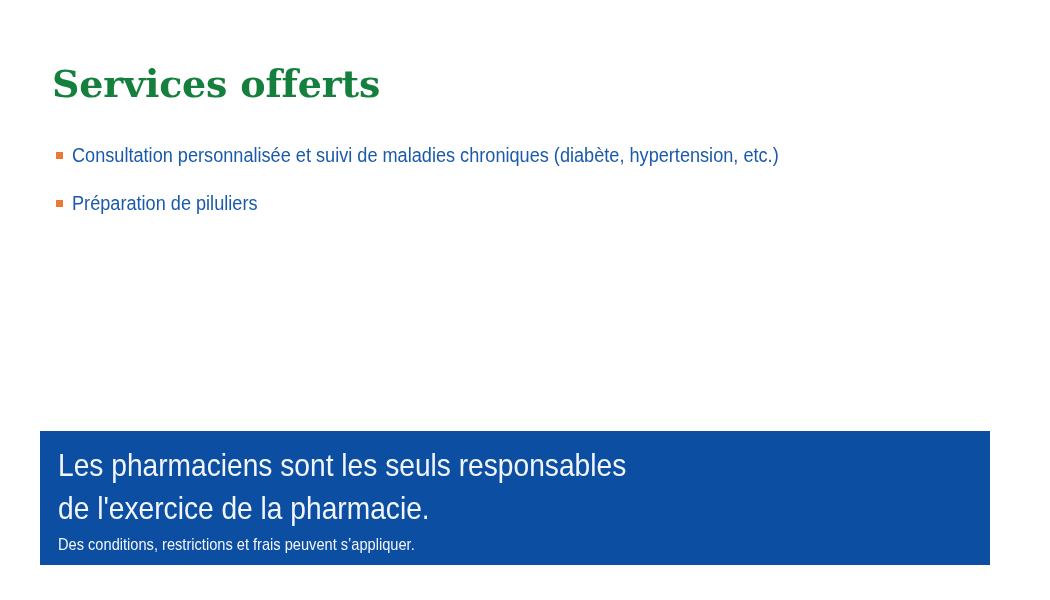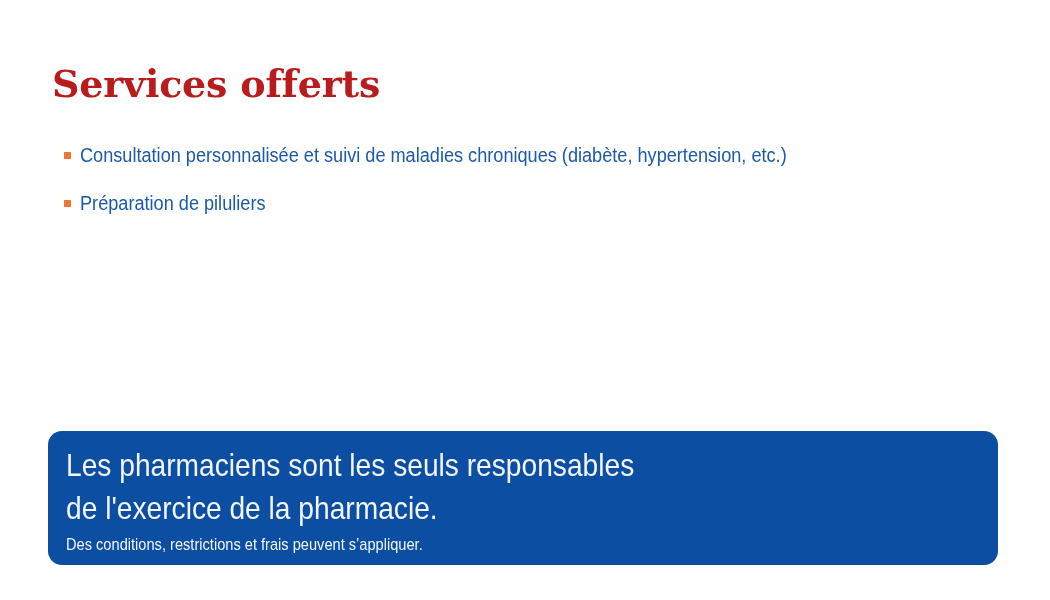--- a/index.html
+++ b/index.html
@@ -23,28 +23,28 @@
   
   .slide-title {
     position: absolute;
     left: 52px;
     top: 62px;
     font-family: "DejaVu Serif", "Liberation Serif", serif;
     font-weight: bold;
     font-size: 38px;
     line-height: 44px;
     letter-spacing: -0.2px;
-    color: #b91c1c;
+    color: #15803d;
     white-space: nowrap;
   }
 
   
   .bullet-list {
     position: absolute;
-    left: 64px;
+    left: 56px;
     top: 143px;
     width: 960px;
   }
   .bullet-item {
     position: relative;
     display: flex;
     align-items: flex-start;
     height: 47.5px;
     padding-left: 16px;
   }
@@ -62,29 +62,28 @@
     line-height: 24px;
     color: #1B5AAB;
     white-space: nowrap;
     transform: scaleX(0.93);
     transform-origin: left center;
   }
 
   
   .banner {
     position: absolute;
-    left: 48px;
+    left: 40px;
     top: 431px;
     width: 950px;
     height: 134px;
     background: #0B4EA2;
     box-sizing: border-box;
     padding: 13px 22px 0 18px;
     overflow: hidden;
-    border-radius: 14px;
   }
   .banner-headline {
     font-family: "Liberation Sans", sans-serif;
     font-weight: 300;
     font-size: 32px;
     line-height: 43px;
     color: #F2F5FA;
     transform: scaleX(0.88);
     transform-origin: left top;
     white-space: nowrap;

